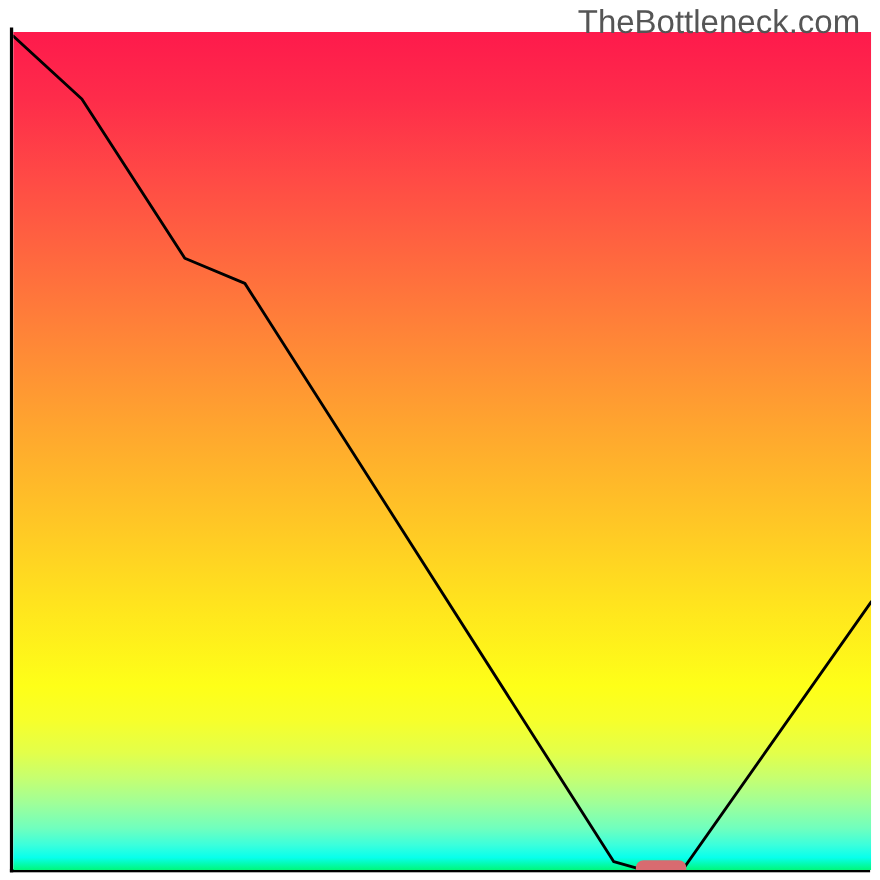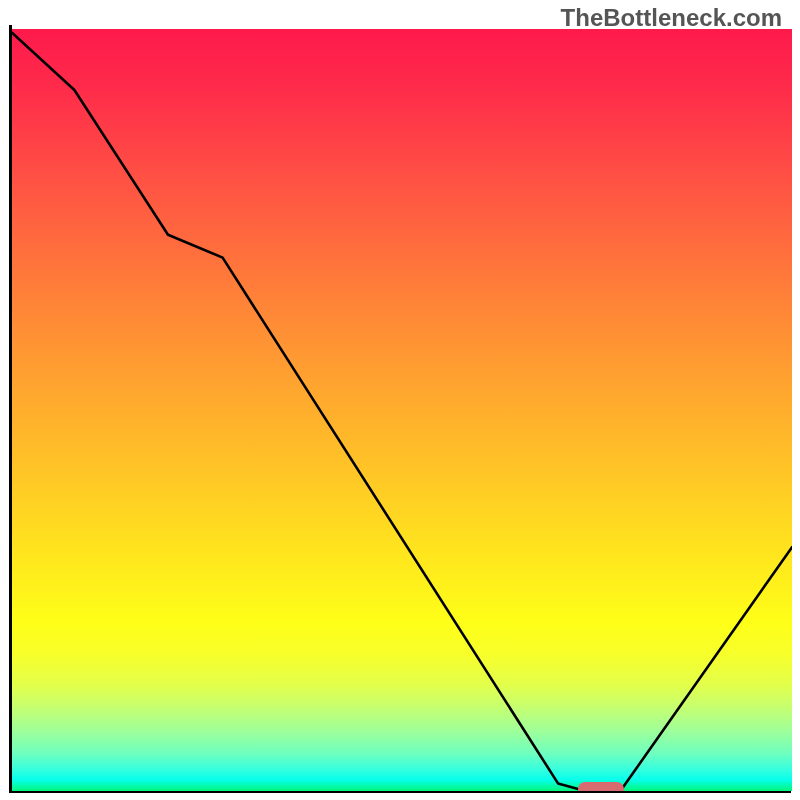--- a/index.html
+++ b/index.html
@@ -8,22 +8,22 @@
   height: 800px;
   background: #fff;
   font-family: Arial, sans-serif;
   position: relative;
   overflow: hidden;
 }
 .watermark {
   position: absolute;
   top: 4px;
   right: 18px;
-  font-size: 24px;
-  font-weight: bold;
+  font-size: 30px;
+  font-weight: normal;
   color: #555555;
   letter-spacing: 0px;
   z-index: 10;
 }
 .chart-frame {
   position: absolute;
   top: 25px;
   left: 9px;
   width: 782px;
   height: 768px;

